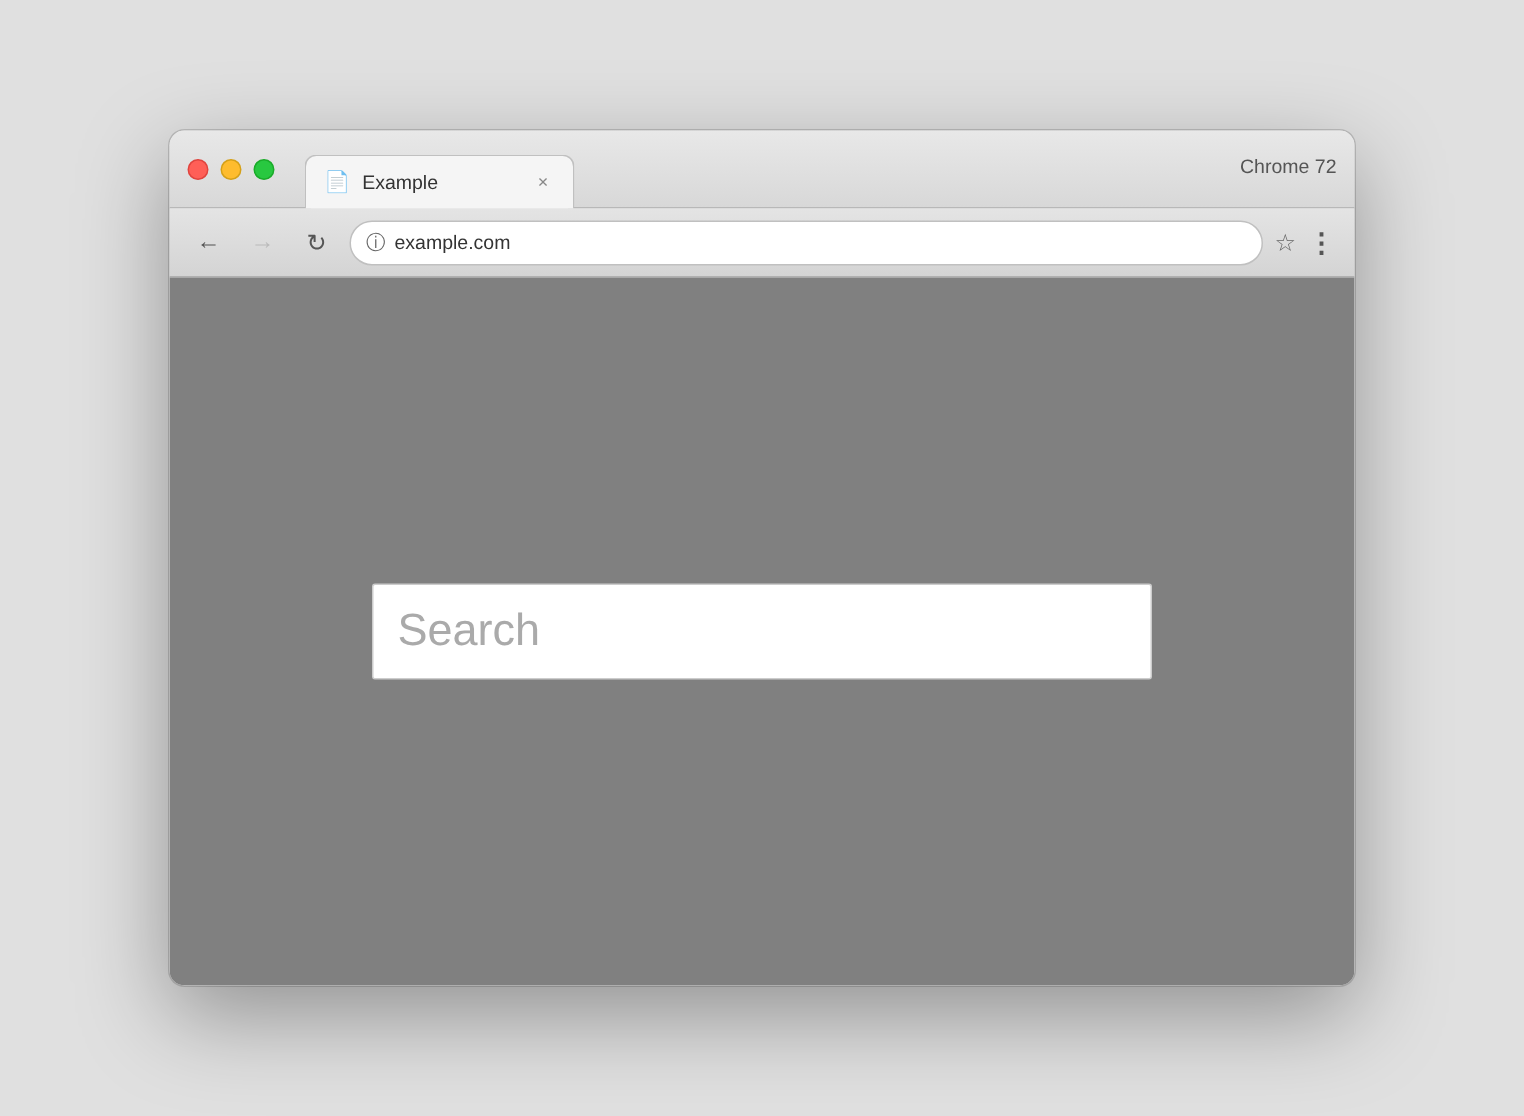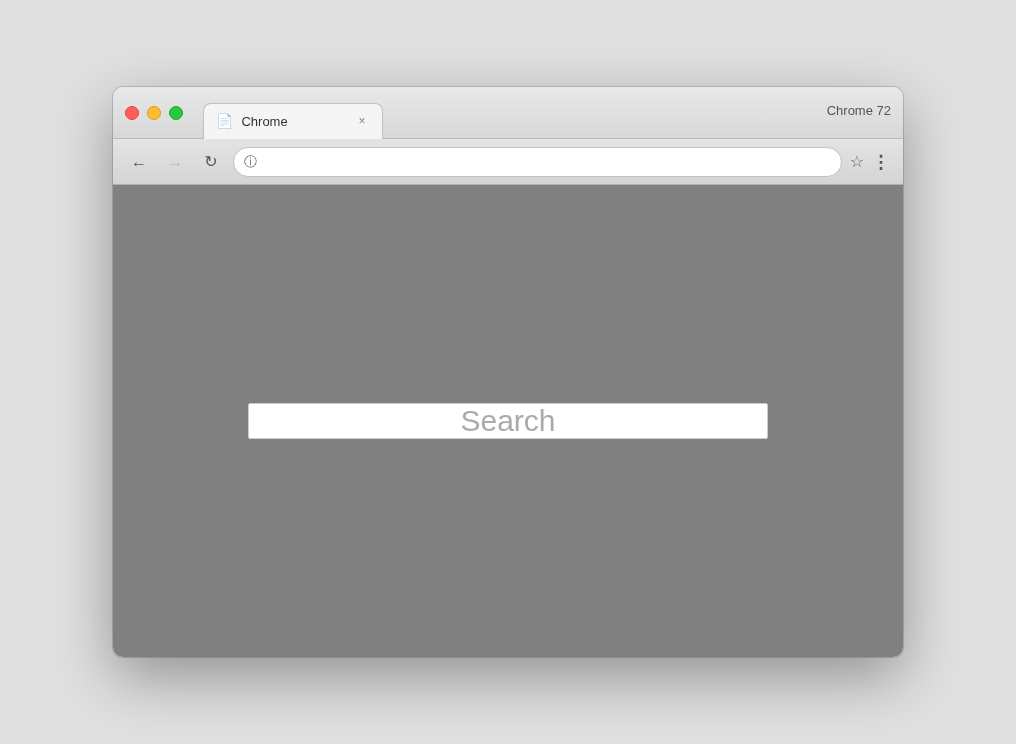--- a/index.html
+++ b/index.html
@@ -194,65 +194,65 @@
     .page-content {
       flex: 1;
       background: #808080;
       display: flex;
       align-items: center;
       justify-content: center;
     }
 
     .search-input {
       width: 520px;
-      height: 36px;
+      height: 64px;
       background: white;
       border: 1px solid #ccc;
       border-radius: 2px;
       padding: 0 16px;
       font-size: 30px;
       color: #aaa;
       outline: none;
-      text-align: center;
     }
 
     .search-input::placeholder {
       color: #aaa;
     }
   </style>
 </head>
 <body>
 
 <div class="browser-window">
 
   <div class="title-bar">
     <div class="traffic-lights">
       <div class="traffic-light traffic-light-close"></div>
       <div class="traffic-light traffic-light-minimize"></div>
       <div class="traffic-light traffic-light-maximize"></div>
     </div>
 
     <div class="tab">
       <span class="tab-icon">📄</span>
-      <span class="tab-title">Chrome</span>
+      <span class="tab-title">Example</span>
       <span class="tab-close">×</span>
     </div>
 
     <div class="new-tab-area"></div>
 
     <span class="chrome-label">Chrome 72</span>
   </div>
 
   <div class="toolbar">
     <button class="nav-btn">←</button>
     <button class="nav-btn disabled">→</button>
     <button class="nav-btn">↻</button>
 
     <div class="address-bar">
       <span class="security-icon">ⓘ</span>
+      <span class="address-text">example.com</span>
     </div>
 
     <button class="bookmark-btn">☆</button>
     <button class="menu-btn">⋮</button>
   </div>
 
   <div class="page-content">
     <input class="search-input" type="text" placeholder="Search" style="">
   </div>
 

